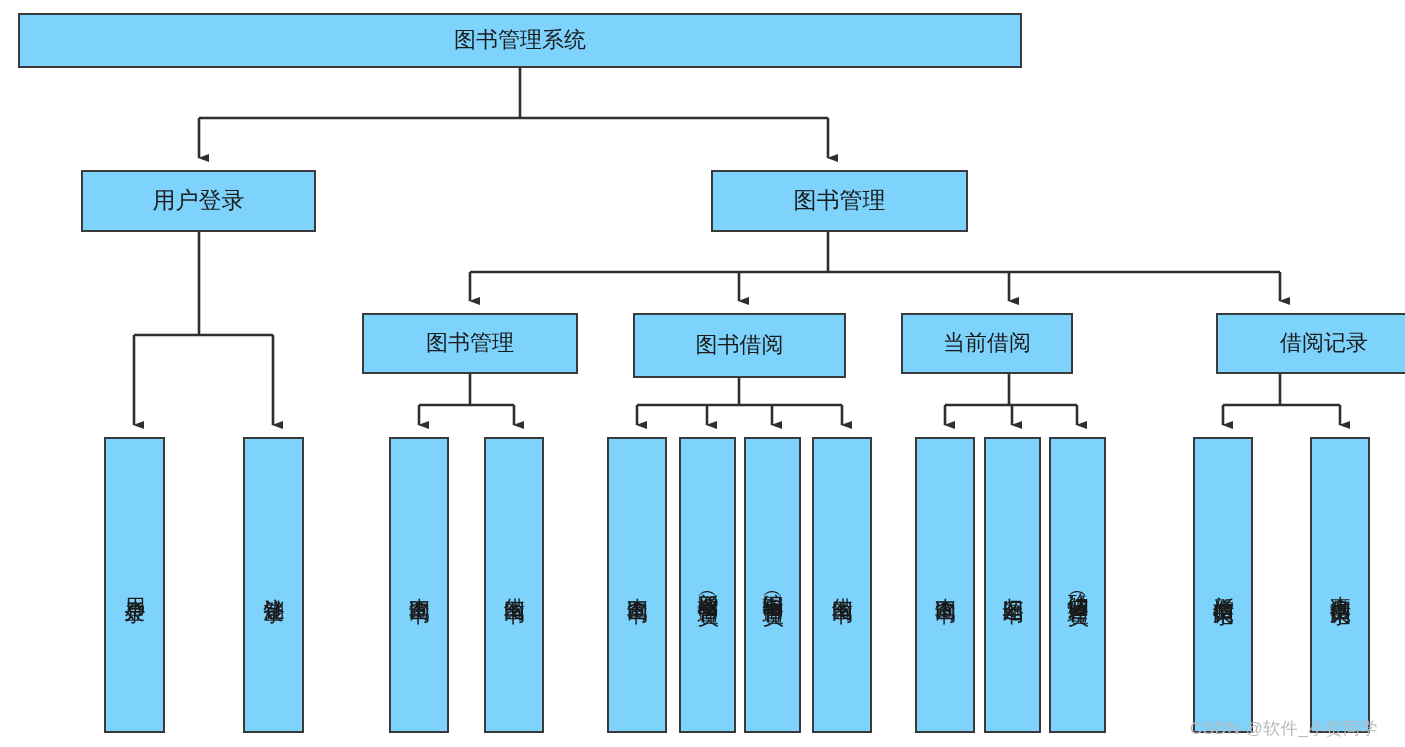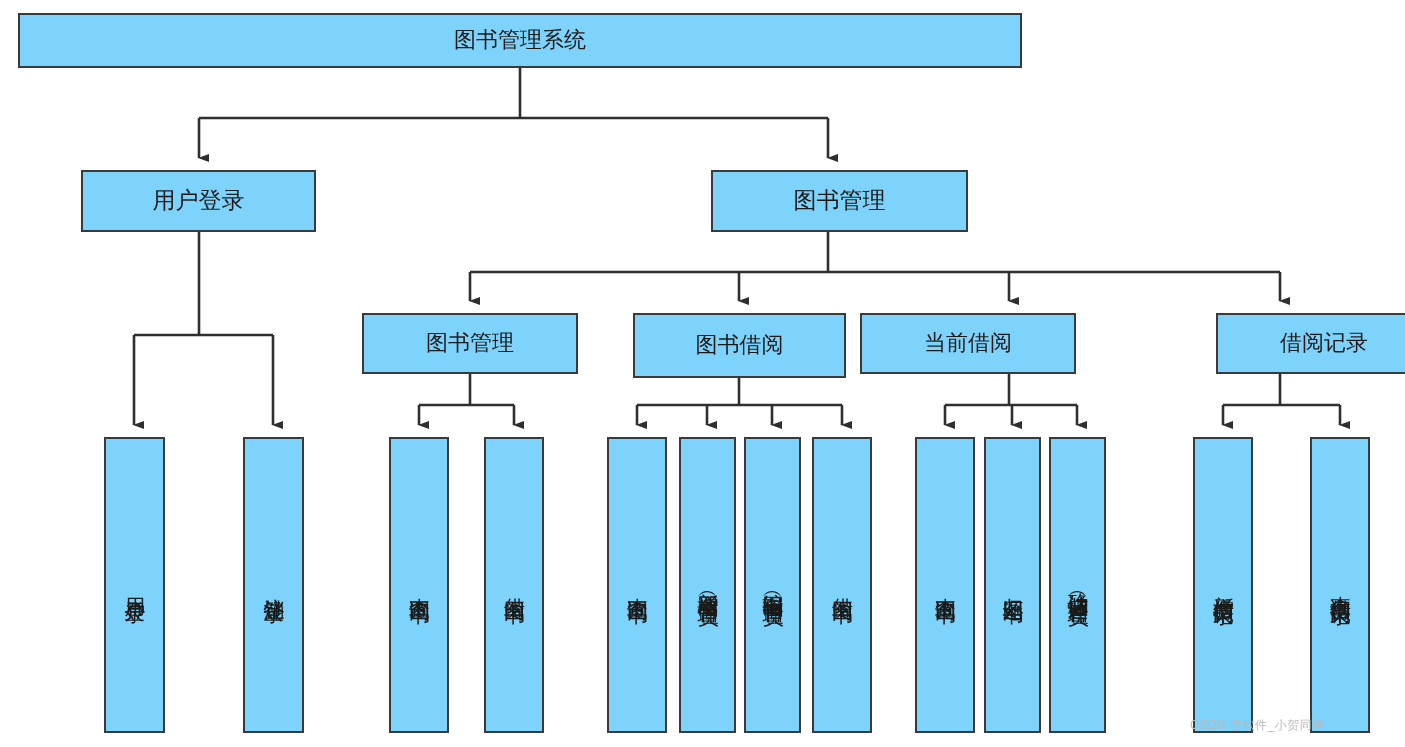--- a/index.html
+++ b/index.html
@@ -48,21 +48,21 @@
   }
   .node.v .vtext {
     writing-mode: vertical-rl;
     text-orientation: upright;
     letter-spacing: 2px;
     white-space: nowrap;
     display: block;
   }
   .watermark {
     position: absolute;
-    font-size: 12px;
+    font-size: 17px;
     color: #b9b9b9;
     letter-spacing: 0.5px;
     white-space: nowrap;
     user-select: none;
   }
 </style>
 </head>
 <body>
 
 <div id="canvas">
@@ -130,21 +130,21 @@
   <div class="node level1" style="left:711px; top:170px; width:257px; height:62px;">
     <span>图书管理</span>
   </div>
 
   <div class="node h" style="left:362px; top:313px; width:216px; height:61px;">
     <span>图书管理</span>
   </div>
   <div class="node h" style="left:633px; top:313px; width:213px; height:65px;">
     <span>图书借阅</span>
   </div>
-  <div class="node h" style="left:860px; top:313px; width:216px; height:61px;text-align:right;">
+  <div class="node h" style="left:901px; top:313px; width:172px; height:61px;text-align:right;">
     <span>当前借阅</span>
   </div>
   <div class="node h" style="left:1172px; top:313px; width:216px; height:61px;margin-left:44px;">
     <span>借阅记录</span>
   </div>
 
   <div class="node v" style="left:104px; top:437px; width:61px; height:296px;">
     <span class="vtext">用户登录</span>
   </div>
   <div class="node v" style="left:243px; top:437px; width:61px; height:296px;">

